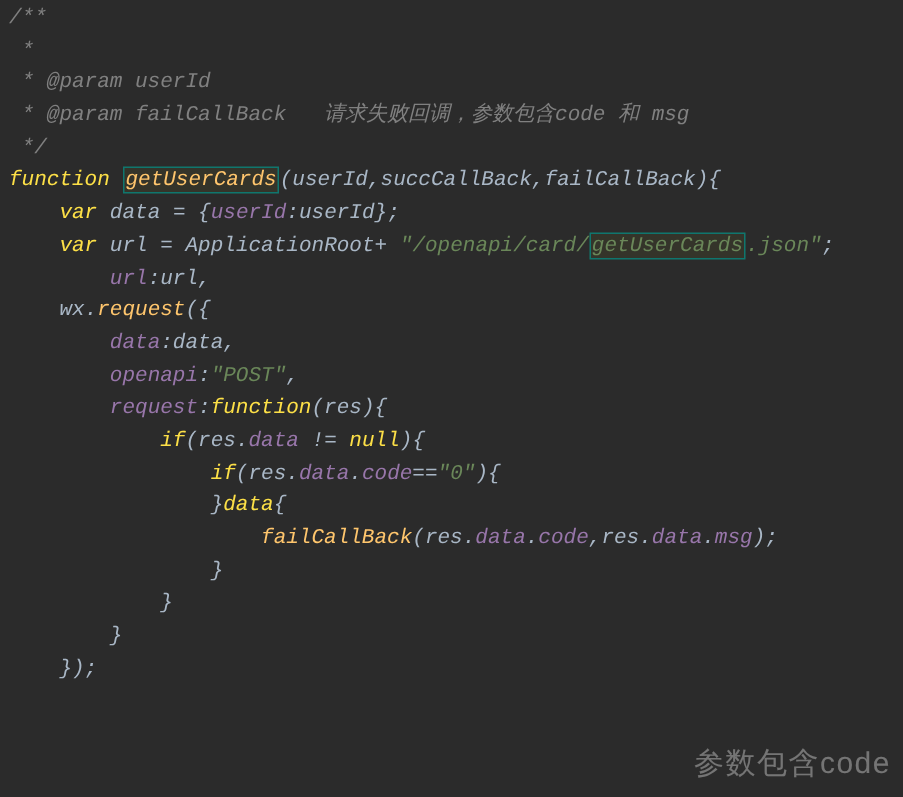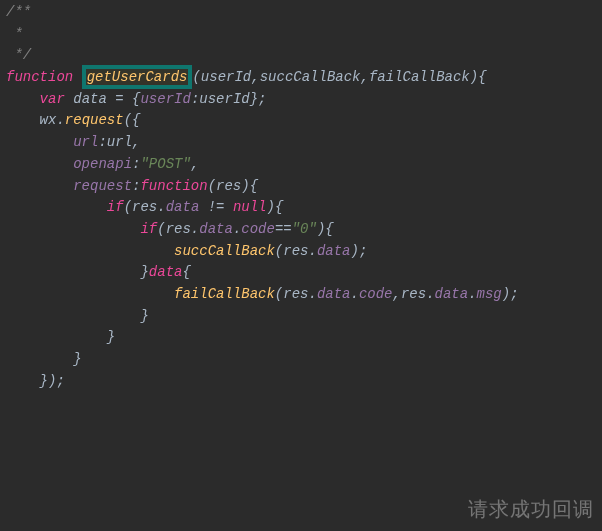--- a/index.html
+++ b/index.html
@@ -11,29 +11,29 @@
       color: #a9b7c6;
       width: 602px;
       height: 531px;
       overflow: hidden;
       position: relative;
       padding: 2px 6px;
       font-style: italic;
     }
     .line { white-space: pre; }
     .comment { color: #808080; }
-    .keyword { color: #ec4899; }
+    .keyword { color: #fde047; }
     .funcname { color: #ffc66d; }
     .param { color: #a9b7c6; }
     .ident { color: #a9b7c6; }
     .prop { color: #9876aa; }
     .string { color: #6a8759; }
     .punct { color: #a9b7c6; }
     .boxed {
-      border: 4px solid #0f766e;
+      border: 1px solid #0f766e;
       padding: 0 1px;
       background: rgba(80,80,40,0.25);
       font-family: Liberation Mono, monospace;
     }
     .watermark {
       position: absolute;
       right: 8px;
       bottom: 6px;
       color: rgba(255,255,255,0.35);
       font-family: "Microsoft YaHei", sans-serif;
@@ -42,32 +42,35 @@
       letter-spacing: 1px;
       pointer-events: none;
     }
   </style>
 </head>
 <body>
 
 <div>
 <div class="line comment">/**</div>
 <div class="line comment"> *</div>
+<div class="line comment"> * @param userId</div>
+<div class="line comment"> * @param failCallBack   请求失败回调，参数包含code 和 msg</div>
 <div class="line comment"> */</div>
 <div class="line"><span class="keyword">function</span> <span class="funcname boxed">getUserCards</span><span class="punct">(</span><span class="param">userId</span><span class="punct">,</span><span class="param">succCallBack</span><span class="punct">,</span><span class="param">failCallBack</span><span class="punct">){</span></div>
 <div class="line">    <span class="keyword">var</span> <span class="ident">data</span> <span class="punct">=</span> <span class="punct">{</span><span class="prop">userId</span><span class="punct">:</span><span class="ident">userId</span><span class="punct">};</span></div>
+<div class="line">    <span class="keyword">var</span> <span class="ident">url</span> <span class="punct">=</span> <span class="ident">ApplicationRoot</span><span class="punct">+</span> <span class="string">"/openapi/card/</span><span class="string boxed">getUserCards</span><span class="string">.json"</span><span class="punct">;</span></div>
+<div class="line">        <span class="prop">url</span><span class="punct">:</span><span class="ident">url</span><span class="punct">,</span></div>
 <div class="line">    <span class="ident">wx</span><span class="punct">.</span><span class="funcname">request</span><span class="punct">({</span></div>
-<div class="line">        <span class="prop">url</span><span class="punct">:</span><span class="ident">url</span><span class="punct">,</span></div>
+<div class="line">        <span class="prop">data</span><span class="punct">:</span><span class="ident">data</span><span class="punct">,</span></div>
 <div class="line">        <span class="prop">openapi</span><span class="punct">:</span><span class="string">"POST"</span><span class="punct">,</span></div>
 <div class="line">        <span class="prop">request</span><span class="punct">:</span><span class="keyword">function</span><span class="punct">(</span><span class="param">res</span><span class="punct">){</span></div>
 <div class="line">            <span class="keyword">if</span><span class="punct">(</span><span class="ident">res</span><span class="punct">.</span><span class="prop">data</span> <span class="punct">!=</span> <span class="keyword">null</span><span class="punct">){</span></div>
 <div class="line">                <span class="keyword">if</span><span class="punct">(</span><span class="ident">res</span><span class="punct">.</span><span class="prop">data</span><span class="punct">.</span><span class="prop">code</span><span class="punct">==</span><span class="string">"0"</span><span class="punct">){</span></div>
-<div class="line">                    <span class="funcname">succCallBack</span><span class="punct">(</span><span class="ident">res</span><span class="punct">.</span><span class="prop">data</span><span class="punct">);</span></div>
 <div class="line">                <span class="punct">}</span><span class="keyword">data</span><span class="punct">{</span></div>
 <div class="line">                    <span class="funcname">failCallBack</span><span class="punct">(</span><span class="ident">res</span><span class="punct">.</span><span class="prop">data</span><span class="punct">.</span><span class="prop">code</span><span class="punct">,</span><span class="ident">res</span><span class="punct">.</span><span class="prop">data</span><span class="punct">.</span><span class="prop">msg</span><span class="punct">);</span></div>
 <div class="line">                <span class="punct">}</span></div>
 <div class="line">            <span class="punct">}</span></div>
 <div class="line">        <span class="punct">}</span></div>
 <div class="line">    <span class="punct">});</span></div>
 
 </div>
 
-<div class="watermark">请求成功回调</div>
+<div class="watermark">参数包含code</div>
 
 </body></html>

